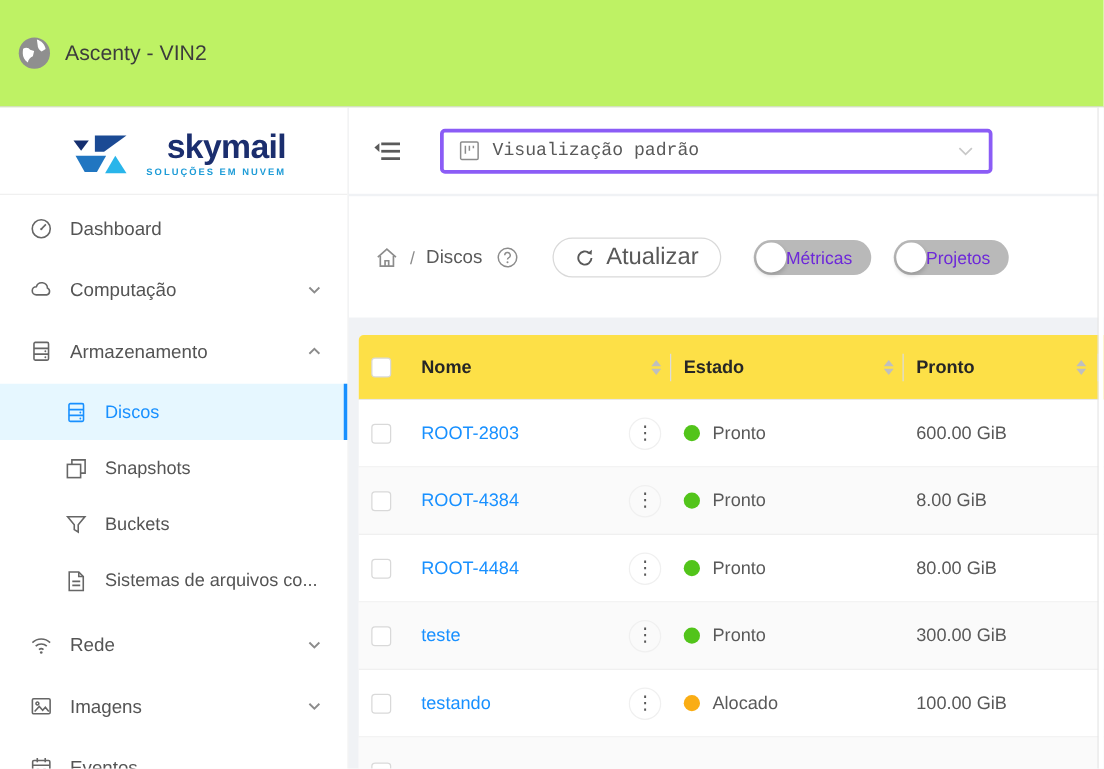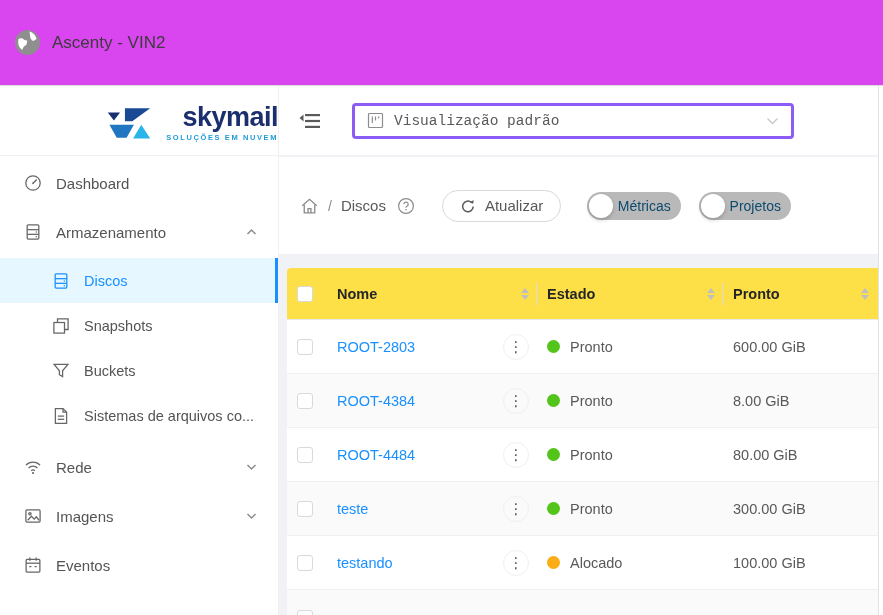--- a/index.html
+++ b/index.html
@@ -1,29 +1,29 @@
 <!DOCTYPE html>
 <html><head>
 <meta charset="utf-8">
 <style>
   * { margin:0; padding:0; box-sizing:border-box; }
   html,body { width:883px; height:615px; overflow:hidden; }
   body { font-family:"Liberation Sans","DejaVu Sans",sans-serif; font-size:14px; color:#595959; background:#fff; }
   .app { width:883px; height:615px; overflow:hidden; display:flex; flex-direction:column; }
 
   
-  .top-header { height:86px; background:#d946ef; border-bottom:1px solid #dcdcdc; display:flex; align-items:center; padding-left:14px; flex:0 0 auto; }
+  .top-header { height:86px; background:#bef264; border-bottom:1px solid #dcdcdc; display:flex; align-items:center; padding-left:14px; flex:0 0 auto; }
   .top-header .title { font-size:17px; color:#3c3c3c; margin-left:11px; }
 
   
   .body { flex:1; display:flex; min-height:0; }
 
   
   .sidebar { width:279px; background:#fff; border-right:1px solid #f0f0f0; flex:0 0 auto; overflow:hidden; }
-  .logo-section { height:70px; border-bottom:1px solid #f0f0f0; display:flex; align-items:center; justify-content:flex-end; padding-top:4px; }
+  .logo-section { height:70px; border-bottom:1px solid #f0f0f0; display:flex; align-items:center; justify-content:center; padding-top:4px; }
   .logo-text { display:flex; flex-direction:column; align-items:flex-end; margin-left:6px; }
   .brand { font-size:27px; font-weight:bold; color:#1b2e6e; letter-spacing:-0.5px; line-height:1; }
   .tagline { font-size:7.5px; font-weight:bold; color:#1e9cd7; letter-spacing:1.6px; margin-top:2px; }
 
   .menu { padding-top:4px; }
   .menu-item { height:46px; margin-bottom:3px; display:flex; align-items:center; padding-left:24px; position:relative; font-size:15px; color:#545454; cursor:pointer; }
   .menu-item .label { margin-left:14px; }
   .submenu-item { height:45px; margin-bottom:0; padding-left:52px; font-size:14.5px; }
   .submenu-item .label { margin-left:14px; }
   .menu-item.selected { background:#e6f7ff; color:#1890ff; border-right:3px solid #1890ff; }
@@ -37,27 +37,27 @@
   .gap2 { height:2px; }
   .view-select { width:442px; height:36px; margin-left:31px; border:3px solid #8b5cf6; border-radius:4px; background:#fff; display:flex; align-items:center; padding:0 12px; cursor:pointer;font-family:Liberation Mono, monospace; }
   .view-select .value { margin-left:10px; color:#595959; font-size:14.5px; }
   .view-select .chev { margin-left:auto; }
 
   .breadcrumb-section { height:97px; background:#fff; display:flex; align-items:center; padding-left:21px; }
   .crumb-sep { color:#8c8c8c; margin:0 9px; font-size:14px; }
   .crumb-page { color:#595959; font-size:15px; }
   .help-icon { margin-left:11px; display:flex; }
 
-  .btn-refresh { margin-left:27px; height:32px; border:1px solid #d9d9d9; border-radius:16px; background:#fff; display:inline-flex; align-items:center; padding:12px 17px; gap:9px; cursor:pointer; color:#595959; font-size:15px; }
+  .btn-refresh { margin-left:27px; height:32px; border:1px solid #d9d9d9; border-radius:16px; background:#fff; display:inline-flex; align-items:center; padding:12px 17px; gap:9px; cursor:pointer; color:#595959; font-size:19px; }
 
   .switch { margin-left:26px; width:94px; height:28px; border-radius:14px; background:#b9b9b9; display:inline-flex; align-items:center; padding:2px; cursor:pointer; }
   .switch + .switch { margin-left:18px; }
   .switch.projects { width:92px; }
   .knob { width:24px; height:24px; border-radius:50%; background:#fff; box-shadow:0 2px 4px rgba(0,0,0,0.2); flex:0 0 auto; }
-  .switch .sw-label { flex:1; text-align:center; color:#0c4a6e; font-size:14px; padding-right:4px; }
+  .switch .sw-label { flex:1; text-align:left; color:#6d28d9; font-size:14px; padding-right:4px; }
 
   .gap14 { height:14px; }
 
   
   .table-card { margin-left:8px; background:#fff; border-radius:4px 0 0 0; min-height:347px; }
   .trow, .thead { display:flex; align-items:center; }
   .thead { height:52px; background:#fde047; border-bottom:1px solid #e8e8e8; font-weight:bold; color:#262626; font-size:14.5px; border-radius:4px 0 0 0; }
   .trow { height:54px; border-bottom:1px solid #f0f0f0; font-size:14.5px; }
   .trow.alt { background:#fafafa; }
   .trow-partial { height:25px; background:#fafafa; display:flex; align-items:flex-start; overflow:hidden; }
@@ -119,20 +119,29 @@
 
         <div class="menu-item">
           <svg class="icon18" viewBox="0 0 17 17" fill="none" stroke="#666" stroke-width="1.2">
             <circle cx="8.5" cy="8.5" r="6.8"></circle>
               <path d="M8.5 8.8 L12 5.2"></path>
               <circle cx="8.5" cy="8.8" r="0.8" fill="#666" stroke="none"></circle>
           </svg>
           <span class="label">Dashboard</span>
         </div>
 
+        <div class="menu-item">
+          <svg class="icon18" viewBox="0 0 17 17" fill="none" stroke="#666" stroke-width="1.2">
+            <path d="M4.8 12.2 a3.1 3.1 0 0 1 0-6.2 a4.3 4.3 0 0 1 8.4 1.1 a2.7 2.7 0 0 1 -.6 5.1 z"></path>
+          </svg>
+          <span class="label">Computação</span>
+          <svg class="chevron" width="11" height="9" viewBox="0 0 11 9" fill="none" stroke="#8c8c8c" stroke-width="1.5">
+            <polyline points="1.5,2.5 5.5,6.5 9.5,2.5"></polyline>
+          </svg>
+        </div>
 
         <div class="menu-item">
           <svg class="icon18" viewBox="0 0 17 17" fill="none" stroke="#666" stroke-width="1.2">
             <rect x="3" y="1.8" width="11" height="13.4" rx="1"></rect>
             <line x1="3" y1="6.3" x2="14" y2="6.3"></line>
               <line x1="3" y1="10.7" x2="14" y2="10.7"></line>
             <circle cx="11.6" cy="8.5" r="0.7" fill="#666" stroke="none"></circle>
               <circle cx="11.6" cy="13" r="0.7" fill="#666" stroke="none"></circle>
           </svg>
           <span class="label">Armazenamento</span>

